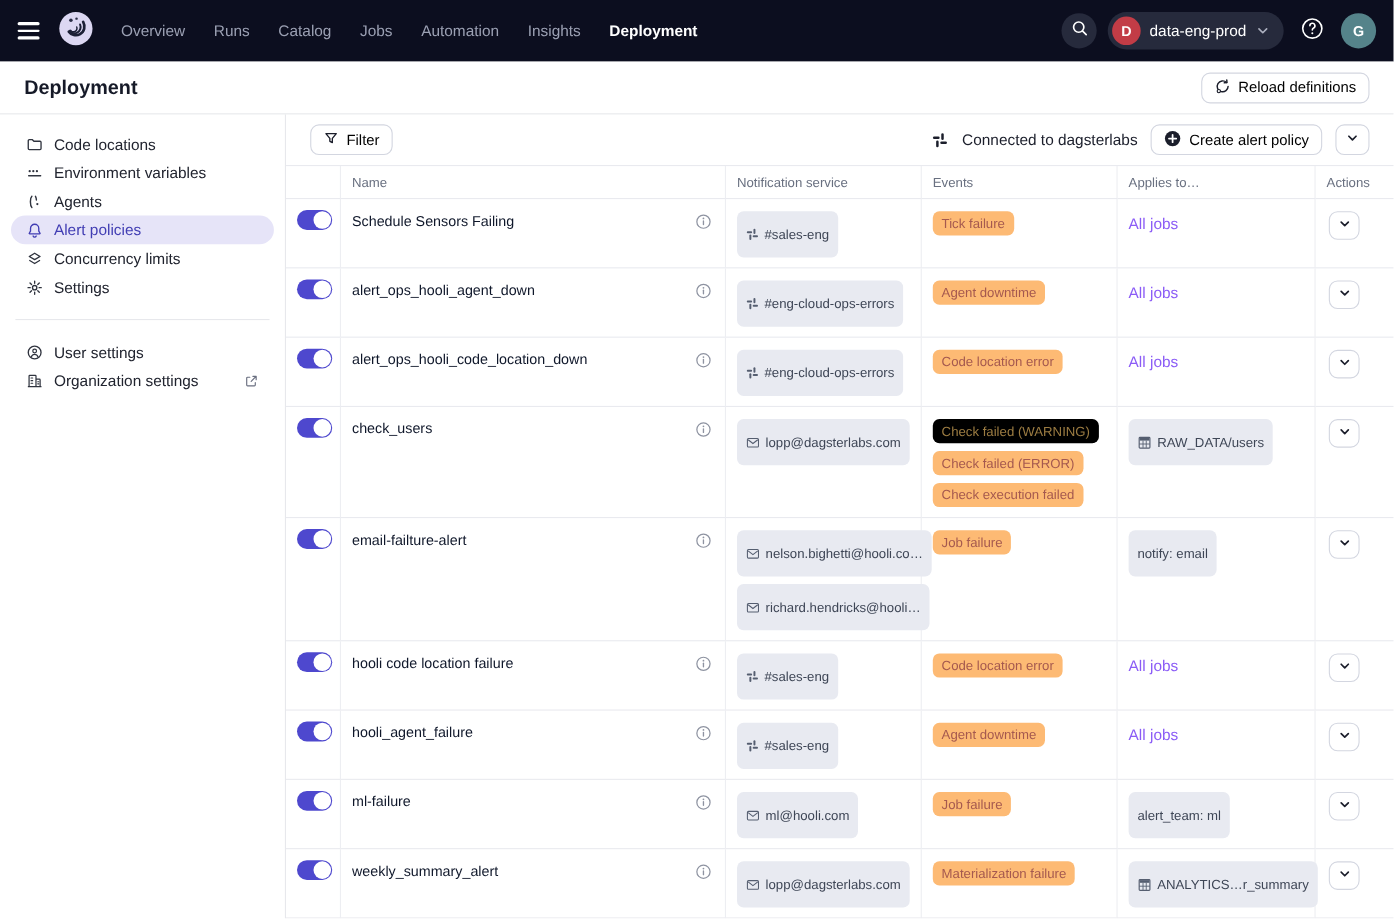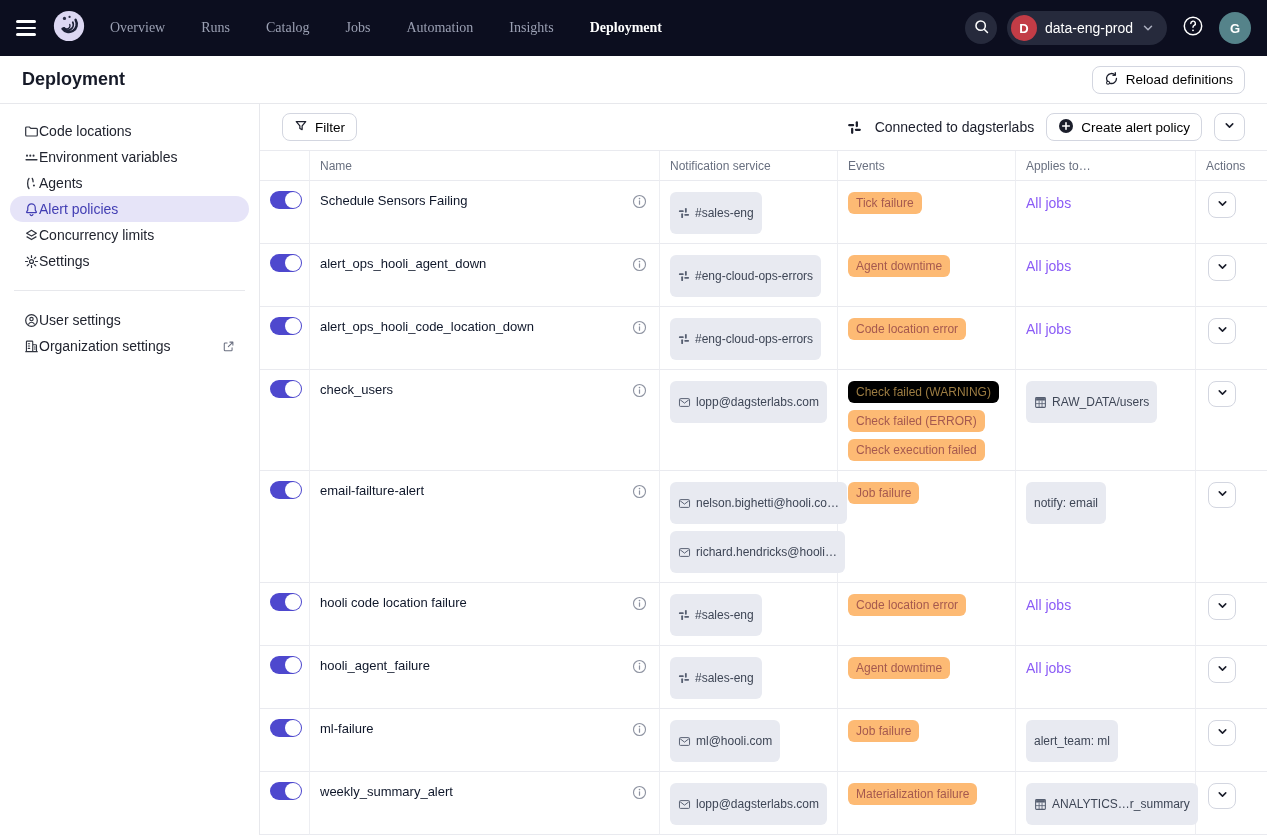--- a/index.html
+++ b/index.html
@@ -4,21 +4,21 @@
 <style>
   * { margin:0; padding:0; box-sizing:border-box; }
   html,body { width:1267px; height:835px; overflow:hidden; background:#fff;
     font-family:"Liberation Sans", sans-serif; -webkit-font-smoothing:antialiased; }
 
   
   .topnav { height:56px; background:#0C0E1F; display:flex; align-items:center; padding:0 16px; }
   .hamburger { width:24px; height:24px; display:flex; flex-direction:column; justify-content:center; gap:4px; cursor:pointer; margin-right:12px; }
   .hamburger span { display:block; width:20px; height:2.4px; background:#fff; border-radius:2px; }
   .logo { width:36px; height:36px; margin-right:22px; cursor:pointer; display:flex; align-items:center; }
-  .nav-links { display:flex; align-items:center; gap:36px;font-family:Liberation Serif, serif; }
+  .nav-links { display:flex; align-items:center; gap:26px; }
   .nav-link { color:#9BA0B3; font-size:14px; text-decoration:none; cursor:pointer; }
   .nav-link.active { color:#fff; font-weight:700; }
   .topnav-right { margin-left:auto; display:flex; align-items:center; gap:10px; }
   .round-btn { width:32px; height:32px; border-radius:50%; background:#262A3C; color:#fff;
     display:flex; align-items:center; justify-content:center; cursor:pointer; }
   .round-btn.plain { background:transparent; }
   .org-pill { height:34px; background:#262A3C; border-radius:17px; display:flex; align-items:center;
     gap:8px; padding:0 12px 0 4px; cursor:pointer; }
   .org-initial { width:26px; height:26px; border-radius:50%; background:#C23C46; color:#fff;
     font-size:13px; font-weight:700; display:flex; align-items:center; justify-content:center; }
@@ -33,21 +33,21 @@
   .page-title { font-size:18px; font-weight:700; color:#161A28; }
   .btn { display:inline-flex; align-items:center; gap:7px; background:#fff; border:1px solid #D3D6E0;
     border-radius:8px; height:28px; padding:0 11px; font-size:13.5px; color:#000000; cursor:pointer;
     font-family:inherit; }
   .btn svg { flex:none; }
   .page-header .btn { margin-left:auto; }
 
   
   .layout { display:flex; height:731px; }
   .sidebar { width:260px; flex:none; border-right:1px solid #E7E8EC; padding:14px 10px; }
-  .side-item { display:flex; align-items:center; gap:0; height:26px; padding:0 14px;
+  .side-item { display:flex; align-items:center; gap:10px; height:26px; padding:0 14px;
     border-radius:13px; font-size:14px; color:#21242F; cursor:pointer; }
   .side-item .ic { display:flex; color:#30343F; }
   .side-item.active { background:#E6E4F8; color:#413DB3; }
   .side-item.active .ic { color:#413DB3; }
   .side-item .ext { margin-left:auto; color:#6A6F80; display:flex; }
   .side-divider { border-top:1px solid #E7E8EC; margin:16px 4px 16px 4px; }
 
   .content { flex:1; display:flex; flex-direction:column; }
 
   

